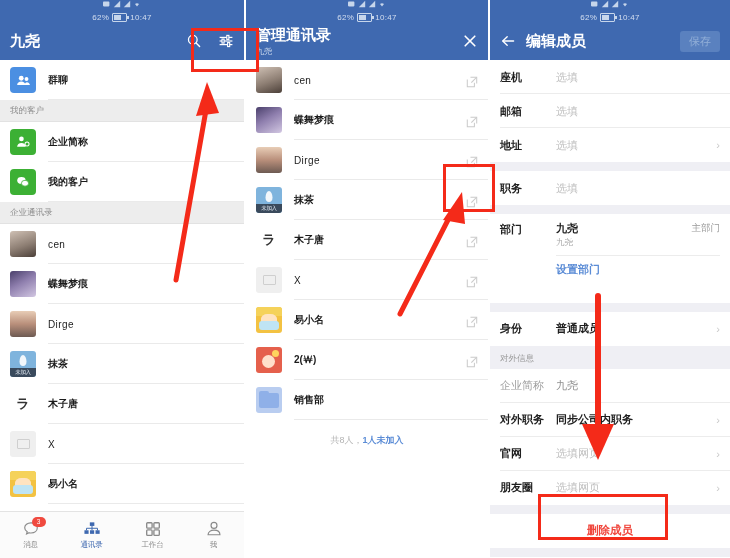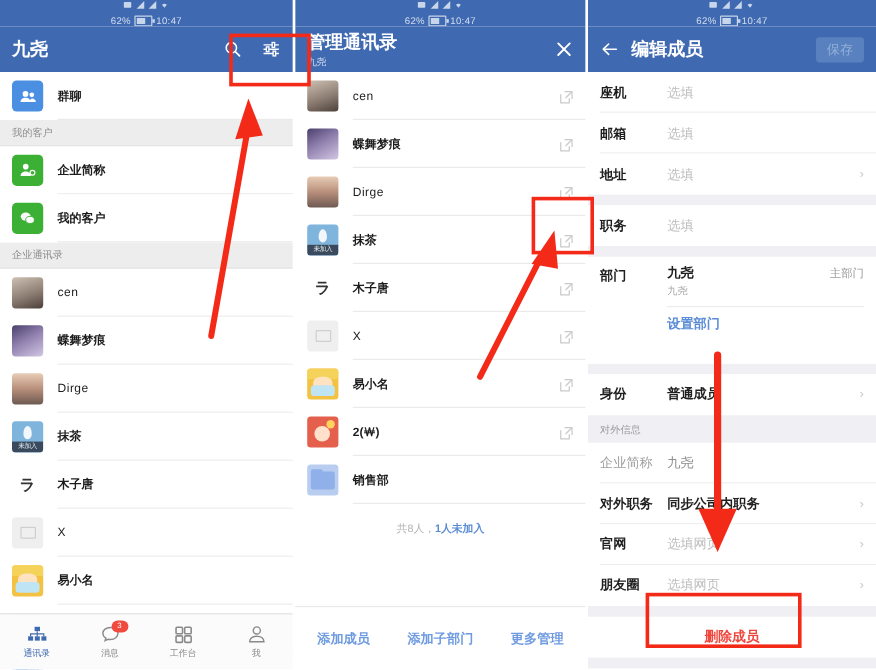--- a/index.html
+++ b/index.html
@@ -279,40 +279,40 @@
           <i class="face2"></i>
         </span>
       <span class="rname">2(￦)</span>
       <span class="rright">创建人</span>
     </div>
     <div class="row noline">
       <span class="av av-folder"></span>
     </div>
 
     <div class="tabbar">
+      <div class="tab">
+        <span class="tico">
+          <svg viewBox="0 0 20 20" width="18" height="18">
+              <path d="M10 3.2c-4 0-7 2.4-7 5.4 0 1.8 1.1 3.4 2.8 4.4l-.7 2.5 2.8-1.4c.7.2 1.4.3 2.1.3 4 0 7-2.4 7-5.8S14 3.2 10 3.2z" fill="none" stroke="#8a8a8a" stroke-width="1.3"></path>
+            </svg>
+          <span class="dot">3</span>
+        </span>
+        <span class="tlbl">消息</span>
+      </div>
       <div class="tab on">
         <span class="tico">
           <svg viewBox="0 0 20 20" width="18" height="18">
             <rect x="7.6" y="2.6" width="5" height="4" fill="#3f69b0"></rect>
             <rect x="1.6" y="11.4" width="4.6" height="4" fill="#3f69b0"></rect>
             <rect x="7.8" y="11.4" width="4.6" height="4" fill="#3f69b0"></rect>
             <rect x="13.9" y="11.4" width="4.6" height="4" fill="#3f69b0"></rect>
             <path d="M10 6.6v2.6M3.9 11.4V9.2h12.2v2.2M10 9.2v2.2" stroke="#3f69b0" stroke-width="1.1" fill="none"></path>
           </svg>
         </span>
         <span class="tlbl">通讯录</span>
-      </div>
-      <div class="tab">
-        <span class="tico">
-          <svg viewBox="0 0 20 20" width="18" height="18">
-              <path d="M10 3.2c-4 0-7 2.4-7 5.4 0 1.8 1.1 3.4 2.8 4.4l-.7 2.5 2.8-1.4c.7.2 1.4.3 2.1.3 4 0 7-2.4 7-5.8S14 3.2 10 3.2z" fill="none" stroke="#8a8a8a" stroke-width="1.3"></path>
-            </svg>
-          <span class="dot">3</span>
-        </span>
-        <span class="tlbl">消息</span>
       </div>
       <div class="tab">
         <span class="tico">
           <svg viewBox="0 0 20 20" width="18" height="18">
             <rect x="3" y="3" width="6" height="6" rx="1" fill="none" stroke="#8a8a8a" stroke-width="1.5"></rect>
             <rect x="11" y="3" width="6" height="6" rx="1" fill="none" stroke="#8a8a8a" stroke-width="1.5"></rect>
             <rect x="3" y="11" width="6" height="6" rx="1" fill="none" stroke="#8a8a8a" stroke-width="1.5"></rect>
             <rect x="11" y="11" width="6" height="6" rx="1" fill="none" stroke="#8a8a8a" stroke-width="1.5"></rect>
           </svg>
         </span>
@@ -473,25 +473,20 @@
     </div>
     <div class="row">
       <span class="av av-folder"></span>
       <span class="rname">销售部</span>
     </div>
 
     <div class="count-line">
       <span>共8人，</span><b>1人未加入</b>
     </div>
 
-    <div class="p2foot">
-      <span class="fbtn">添加成员</span>
-      <span class="fbtn">添加子部门</span>
-      <span class="fbtn">更多管理</span>
-    </div>
   </div>
 
   <div class="panel p3">
 
     <div class="statusbar">
       <span class="sb-left">
         <svg class="sig" viewBox="0 0 10 10">
             <rect x="0" y="2" width="8" height="6" rx="1" fill="#cfdcef"></rect>
           </svg>
         <svg class="sig" viewBox="0 0 10 10">

